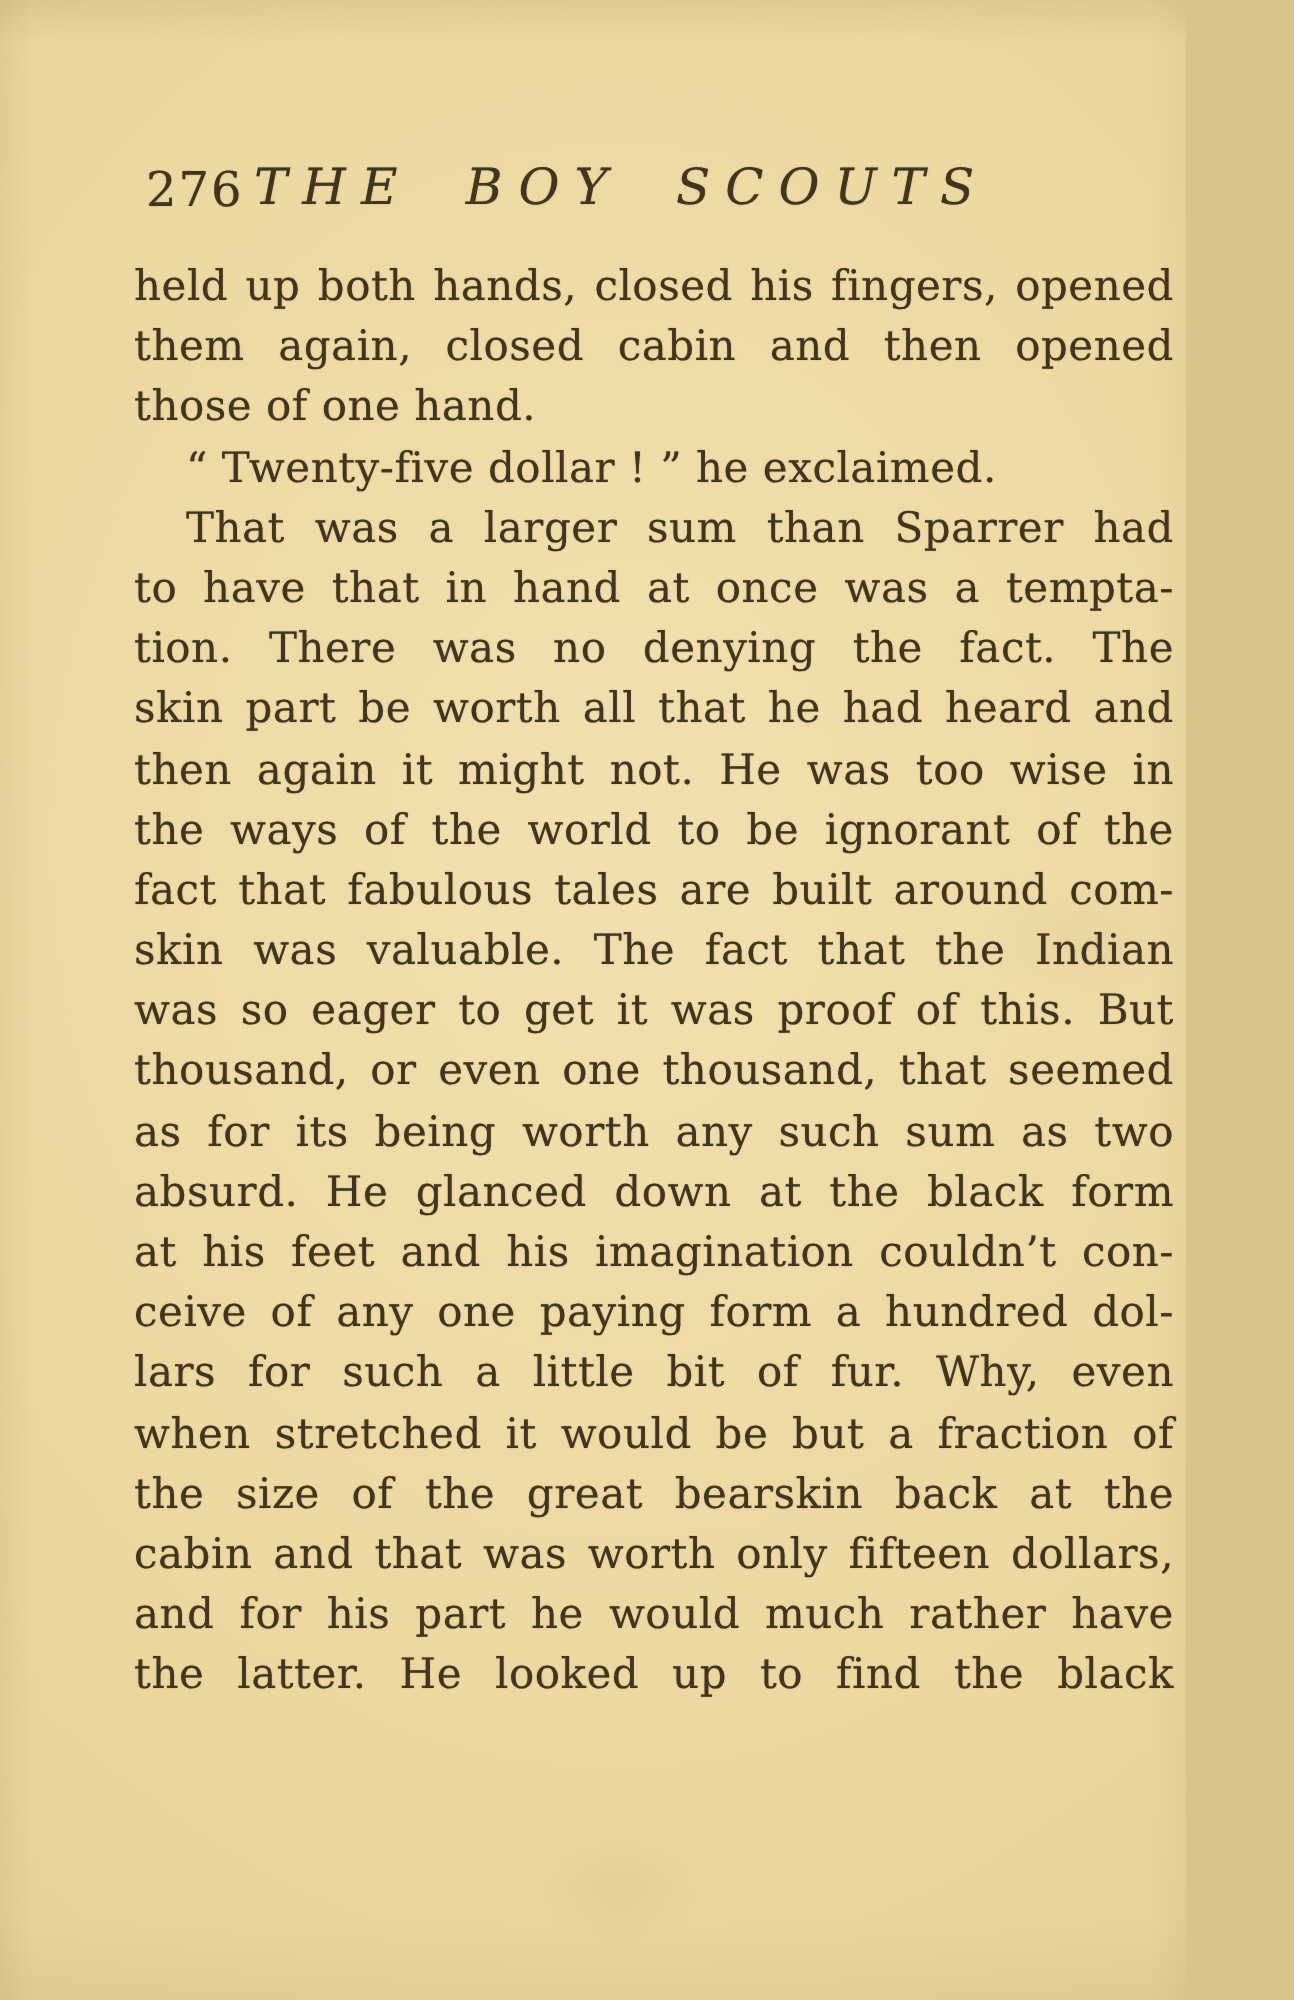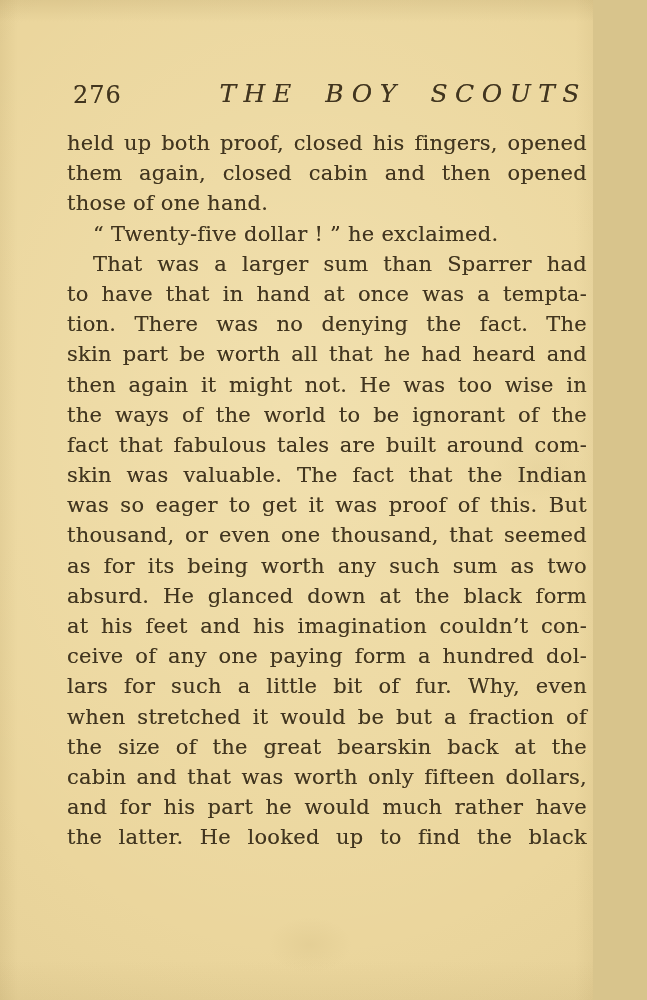--- a/index.html
+++ b/index.html
@@ -40,21 +40,21 @@
     top: 2px;
     font-size: 24px;
     letter-spacing: 1px;
     text-shadow: 0 0 0.6px rgba(65,53,31,0.55);
   }
   .head-title {
     position: absolute;
     left: 60px;
     right: 0;
     top: 0;
-    text-align: right;
+    text-align: left;
     font-style: italic;
     font-size: 25px;
     letter-spacing: 0.30em;
     word-spacing: 0.45em;
     white-space: nowrap;
     text-shadow: 0 0 0.6px rgba(65,53,31,0.55);
   }
 
   .body-text {
     position: absolute;
@@ -81,21 +81,21 @@
 <body>
 
 <div class="page">
 
   <div class="running-head">
     <span class="page-number">276</span>
     <span class="head-title">THE BOY SCOUTS</span>
   </div>
 
   <div class="body-text">
-    <div class="ln j">held up both proof, closed his fingers, opened</div>
+    <div class="ln j">held up both hands, closed his fingers, opened</div>
     <div class="ln j">them again, closed cabin and then opened</div>
     <div class="ln">those of one hand.</div>
     <div class="ln ind">“ Twenty-five dollar ! ” he exclaimed.</div>
     <div class="ln j ind">That was a larger sum than Sparrer had</div>
     <div class="ln j">to have that in hand at once was a tempta-</div>
     <div class="ln j">tion.  There was no denying the fact.  The</div>
     <div class="ln j">skin part be worth all that he had heard and</div>
     <div class="ln j">then again it might not.  He was too wise in</div>
     <div class="ln j">the ways of the world to be ignorant of the</div>
     <div class="ln j">fact that fabulous tales are built around com-</div>

